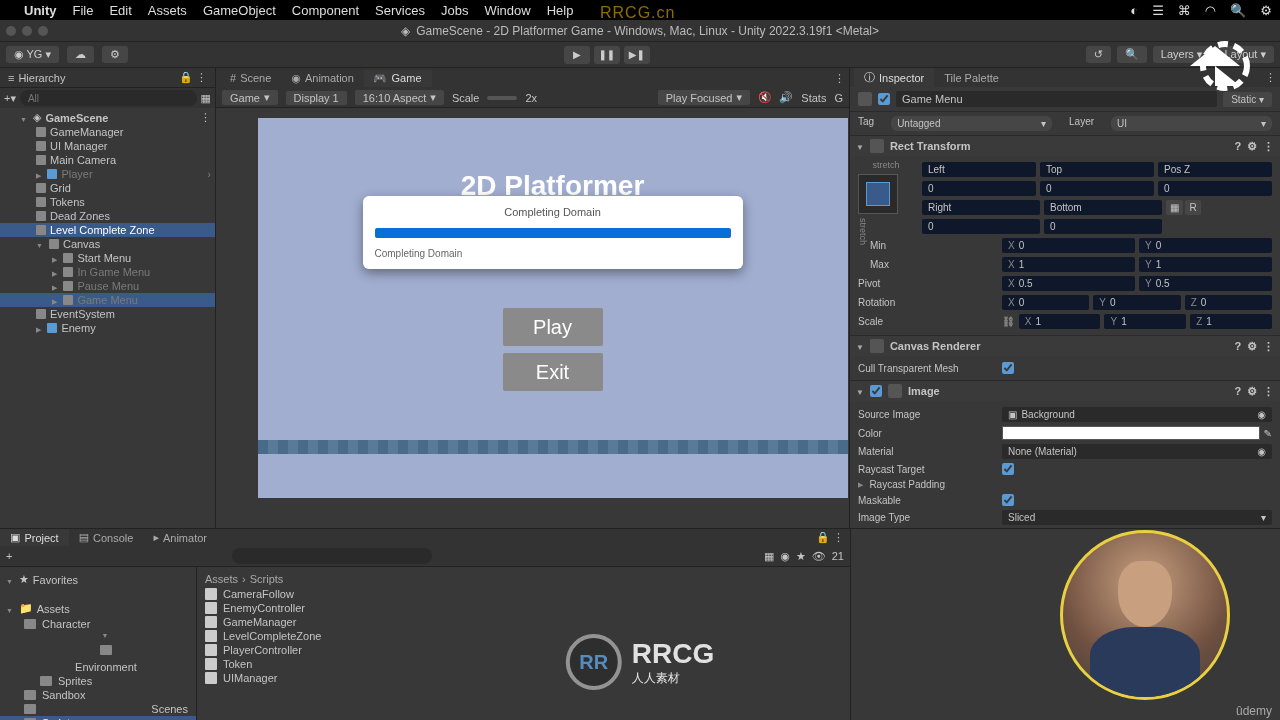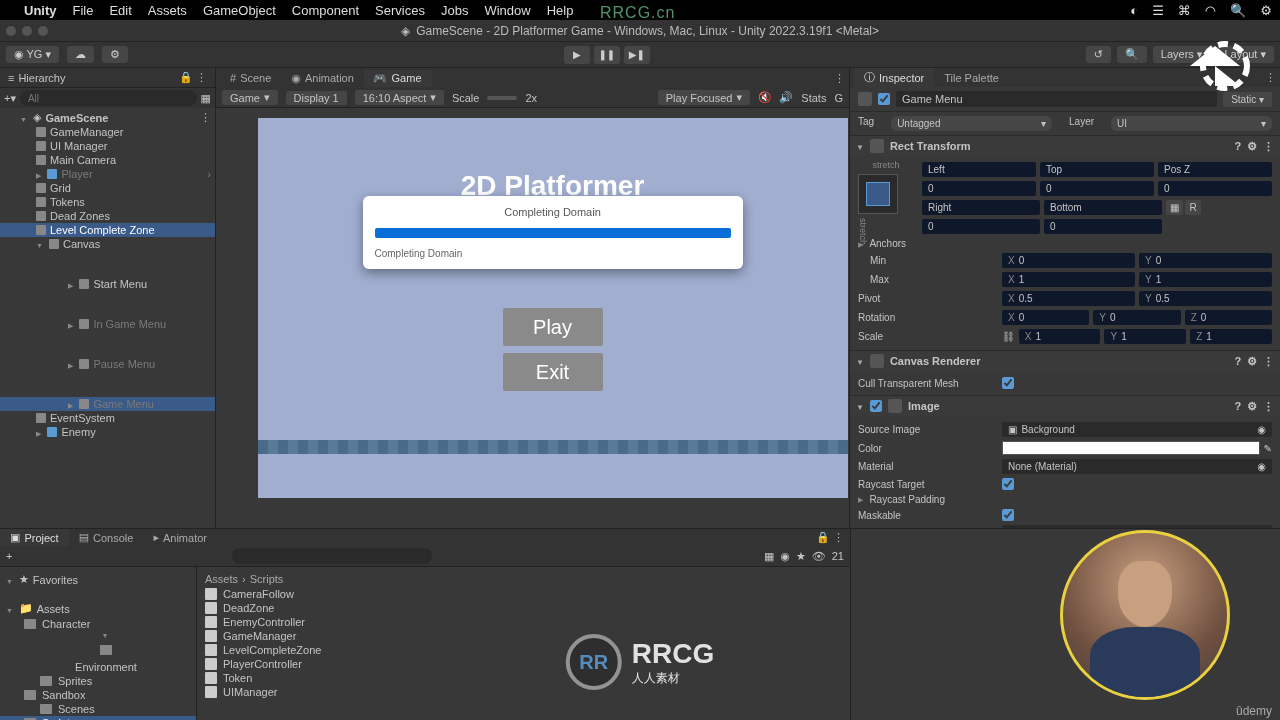--- a/index.html
+++ b/index.html
@@ -24,21 +24,21 @@
 .hierarchy { width: 215px; background: #383838; display: flex; flex-direction: column; }
 .panel-tab { background: #333; padding: 3px 8px; font-size: 11px; color: #c4c4c4; border-bottom: 1px solid #222; display: flex; align-items: center; gap: 4px; }
 .search-row { background: #333; padding: 2px 4px; display: flex; align-items: center; gap: 4px; }
 .search-row input { flex: 1; background: #2a2a2a; border: none; border-radius: 10px; padding: 2px 8px; color: #ccc; font-size: 10px; height: 16px; }
 .tree { flex: 1; overflow: auto; padding: 2px 0; }
 .tree-item { padding: 1px 4px; display: flex; align-items: center; gap: 4px; white-space: nowrap; }
 .tree-item.sel { background: #3a5a8a; color: #fff; }
 .tree-item.dim { color: #7a7a7a; }
 .indent-1 { padding-left: 20px; }
 .indent-2 { padding-left: 36px; }
-.indent-3 { padding-left: 68px; margin-top: 26px; }
+.indent-3 { padding-left: 52px; }
 .cube { width: 10px; height: 10px; background: #888; display: inline-block; border-radius: 1px; }
 .cube.blue { background: #5b9bd5; }
 .tri::before { content: "▶"; font-size: 7px; color: #888; margin-right: 2px; }
 .tri.open::before { content: "▼"; }
 
 .center { flex: 1; display: flex; flex-direction: column; background: #383838; border-left: 1px solid #222; border-right: 1px solid #222; }
 .view-tabs { display: flex; background: #333; align-items: center; padding: 0 4px; height: 20px; }
 .view-tab { padding: 2px 10px; color: #aaa; font-size: 11px; display: flex; align-items: center; gap: 4px; }
 .view-tab.active { background: #383838; color: #ddd; }
 .view-controls { display: flex; align-items: center; padding: 2px 6px; gap: 8px; background: #333; font-size: 11px; border-bottom: 1px solid #222; height: 20px; }
@@ -92,21 +92,21 @@
 .proj-right { flex: 1; padding: 4px 0; overflow: auto; }
 .breadcrumb { padding: 2px 8px; color: #aaa; font-size: 11px; display: flex; gap: 4px; align-items: center; }
 .folder-item, .file-item { padding: 1px 8px; display: flex; align-items: center; gap: 6px; font-size: 11px; }
 .folder-item.sel { background: #3a5a8a; color: #fff; }
 .folder-icon { width: 12px; height: 10px; background: #888; border-radius: 1px; }
 .script-icon { width: 12px; height: 12px; background: #ccc; border-radius: 1px; }
 .fav-header { padding: 2px 6px; font-size: 11px; color: #c4c4c4; display: flex; align-items: center; gap: 4px; }
 
 .insp-bottom { width: 430px; background: #383838; border-left: 1px solid #222; padding: 4px 8px; }
 
-.watermark { position: absolute; top: 4px; left: 600px; color: #86efac; font-size: 16px; z-index: 5; letter-spacing: 1px; opacity: 0.6; }
+.watermark { position: absolute; top: 4px; left: 600px; color: #eab308; font-size: 16px; z-index: 5; letter-spacing: 1px; opacity: 0.6; }
 .udemy { position: absolute; bottom: 2px; right: 8px; color: #aaa; font-size: 12px; }
 .rrcg-logo { position: absolute; bottom: 30px; left: 50%; transform: translateX(-50%); display: flex; align-items: center; gap: 10px; z-index: 3; opacity: 0.85; }
 .rrcg-circle { width: 56px; height: 56px; border: 4px solid #a3a3a3; border-radius: 50%; display: flex; align-items: center; justify-content: center; color: #5b9bd5; font-size: 20px; font-weight: bold; background: rgba(0,0,0,0.2); }
 .rrcg-text { color: #fff; font-size: 28px; font-weight: bold; }
 .rrcg-sub { color: #fff; font-size: 12px; }
 .webcam { position: absolute; bottom: 20px; right: 50px; width: 170px; height: 170px; border-radius: 50%; border: 3px solid #e8d040; background: radial-gradient(circle at 50% 30%, #c8a080, #705040 60%, #404040); z-index: 20; overflow: hidden; }
 .webcam-head { position: absolute; top: 28px; left: 50%; transform: translateX(-50%); width: 54px; height: 66px; background: #c8a080; border-radius: 40% 40% 50% 50%; }
 .webcam-body { position: absolute; bottom: 0; left: 50%; transform: translateX(-50%); width: 110px; height: 70px; background: #2a3a5a; border-radius: 40% 40% 0 0; }
 .corner-logo { position: absolute; top: 36px; right: 30px; width: 70px; height: 60px; z-index: 25; }
 .corner-logo svg { width: 100%; height: 100%; }
@@ -368,24 +368,20 @@
                   <span>0</span>
                 </div>
               <div class="num-field">
                   <span>0</span>
                 </div>
               <div style="flex:1;"></div>
             </div>
           </div>
         </div>
         <div class="prop-row">
-            <span class="tri"></span>
-            <span class="prop-label">Anchors</span>
-          </div>
-        <div class="prop-row">
             <span class="prop-label" style="padding-left:12px;">Min</span>
             <div class="prop-val">
               <div class="num-field">
                 <span class="axis">X</span>
                 <span>0</span>
               </div>
               <div class="num-field">
                 <span class="axis">Y</span>
                 <span>0</span>
               </div>
@@ -559,21 +555,21 @@
             <span>Environment</span>
           </div>
         <div class="folder-item" style="padding-left:40px;">
             <span class="folder-icon"></span>
             <span>Sprites</span>
           </div>
         <div class="folder-item" style="padding-left:24px;">
             <span class="folder-icon"></span>
             <span>Sandbox</span>
           </div>
-        <div class="folder-item" style="padding-left:40px;">
+        <div class="folder-item" style="padding-left:24px;justify-content:space-between;">
             <span class="folder-icon"></span>
             <span>Scenes</span>
           </div>
         <div class="folder-item sel" style="padding-left:24px;">
             <span class="folder-icon"></span>
             <span>Scripts</span>
           </div>
         <div class="folder-item" style="padding-left:34px;">
             <span class="tri" style="font-size:7px;"></span>
             <span class="folder-icon"></span>
@@ -586,24 +582,20 @@
           </div>
       </div>
       <div class="proj-right">
         <div class="breadcrumb"><span>Assets</span> › <span>Scripts</span></div>
         <div class="file-item">
             <span class="script-icon"></span>
             <span>CameraFollow</span>
           </div>
         <div class="file-item">
             <span class="script-icon"></span>
-            <span>DeadZone</span>
-          </div>
-        <div class="file-item">
-            <span class="script-icon"></span>
             <span>EnemyController</span>
           </div>
         <div class="file-item">
             <span class="script-icon"></span>
             <span>GameManager</span>
           </div>
         <div class="file-item">
             <span class="script-icon"></span>
             <span>LevelCompleteZone</span>
           </div>

